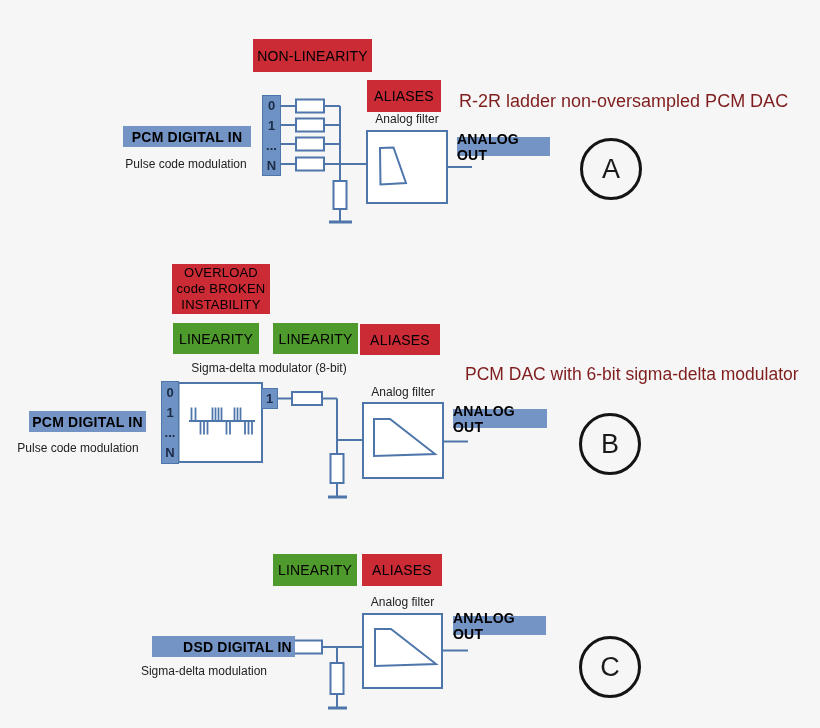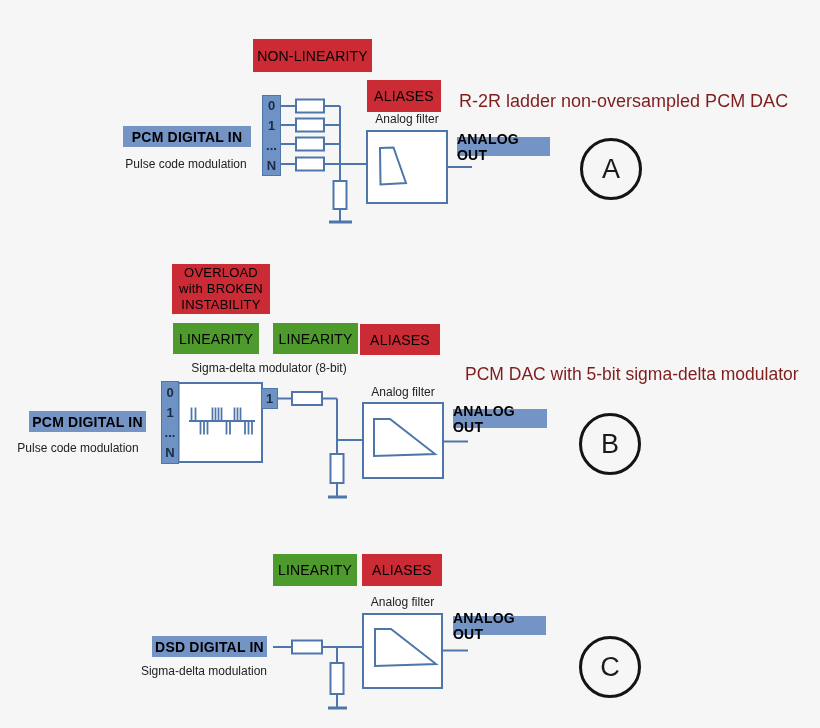--- a/index.html
+++ b/index.html
@@ -139,41 +139,41 @@
   <div class="bitcol" style="left:262px;top:95px;width:19px;height:81px;">
     <span>0</span>
     <span>1</span>
     <span>...</span>
     <span>N</span>
   </div>
   <div class="bluebox" style="left:457px;top:137px;width:93px;height:19px;">ANALOG OUT</div>
   <div class="circle" style="left:580px;top:138px;">A</div>
 
   <div class="badge red multiline" style="left:172px;top:264px;width:98px;height:50px;">OVERLOAD
-with BROKEN
+code BROKEN
 INSTABILITY</div>
   <div class="badge green" style="left:173px;top:323px;width:86px;height:31px;">LINEARITY</div>
   <div class="badge green" style="left:273px;top:323px;width:85px;height:31px;">LINEARITY</div>
   <div class="badge red" style="left:360px;top:324px;width:80px;height:31px;">ALIASES</div>
   <div class="plain" style="left:163px;top:361px;width:212px;">Sigma-delta modulator (8-bit)</div>
   <div class="bitcol" style="left:161px;top:381px;width:18px;height:83px;">
     <span>0</span>
     <span>1</span>
     <span>...</span>
     <span>N</span>
   </div>
   <div class="bluebox" style="left:29px;top:411px;width:117px;height:21px;">PCM DIGITAL IN</div>
   <div class="plain" style="left:0px;top:441px;width:156px;">Pulse code modulation</div>
   <div class="onebox" style="left:261px;top:388px;width:17px;height:21px;">1</div>
-  <div class="title b" style="left:465px;top:364px;">PCM DAC with 5-bit sigma-delta modulator</div>
+  <div class="title b" style="left:465px;top:364px;">PCM DAC with 6-bit sigma-delta modulator</div>
   <div class="plain" style="left:363px;top:385px;width:80px;">Analog filter</div>
   <div class="bluebox" style="left:453px;top:409px;width:94px;height:19px;">ANALOG OUT</div>
   <div class="circle" style="left:579px;top:413px;">B</div>
 
   <div class="badge green" style="left:273px;top:554px;width:84px;height:32px;">LINEARITY</div>
   <div class="badge red" style="left:362px;top:554px;width:80px;height:32px;">ALIASES</div>
   <div class="plain" style="left:363px;top:595px;width:79px;">Analog filter</div>
-  <div class="bluebox" style="left:152px;top:636px;width:115px;height:21px;">DSD DIGITAL IN</div>
+  <div class="bluebox" style="left:152px;top:636px;width:115px;height:21px;padding-left:28px;">DSD DIGITAL IN</div>
   <div class="plain" style="left:124px;top:664px;width:160px;">Sigma-delta modulation</div>
   <div class="bluebox" style="left:453px;top:616px;width:93px;height:19px;">ANALOG OUT</div>
   <div class="circle" style="left:579px;top:636px;">C</div>
 
 </div>
 
 </body></html>

